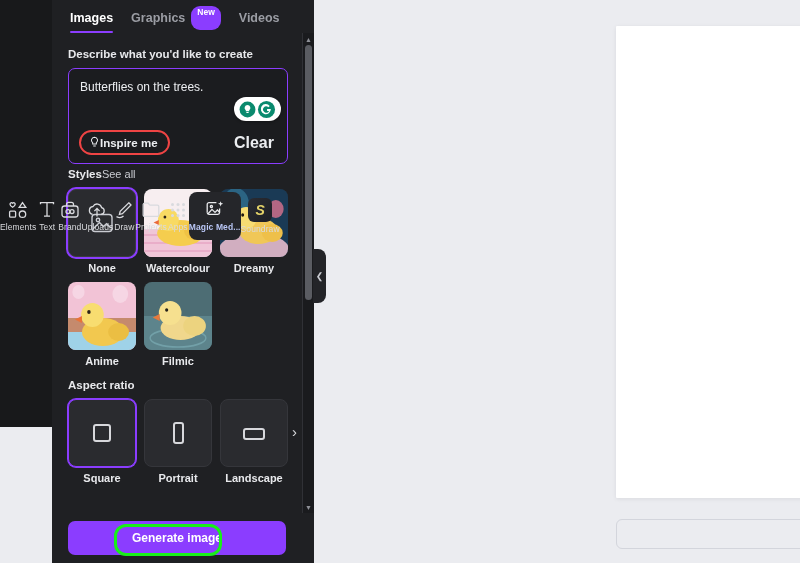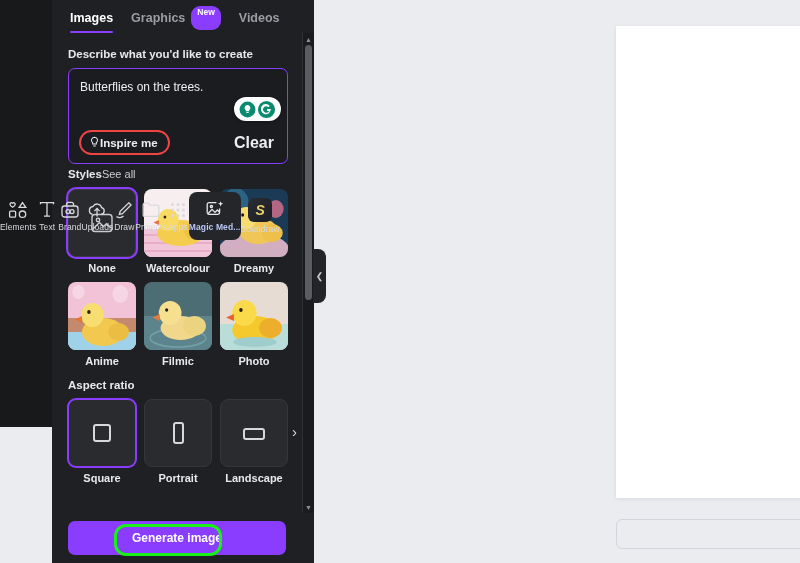--- a/index.html
+++ b/index.html
@@ -510,35 +510,20 @@
               <ellipse cx="42" cy="46" rx="23" ry="12" fill="#f0d78c"></ellipse>
               <ellipse cx="30" cy="31" rx="13" ry="12" fill="#f6e08f"></ellipse>
               <circle cx="26" cy="28" r="1.8" fill="#23201a"></circle>
               <path d="M18 32l-8 3.5 8 3.5z" fill="#e8793c"></path>
               <ellipse cx="58" cy="44" rx="13" ry="10" fill="#ecd37f"></ellipse>
             </svg>
           </div>
           <div class="style-lbl">Filmic</div>
         </div>
 
-        <div class="style-cell">
-          <div class="thumb">
-            <svg width="100%" height="100%" viewBox="0 0 78 68" preserveAspectRatio="none">
-              <rect width="78" height="68" fill="#e6dcd4"></rect>
-              <rect y="42" width="78" height="26" fill="#b9ddd9"></rect>
-              <ellipse cx="40" cy="48" rx="26" ry="14" fill="#f5c82b"></ellipse>
-              <ellipse cx="28" cy="31" rx="14" ry="13" fill="#fada4a"></ellipse>
-              <circle cx="24" cy="28" r="2" fill="#221d12"></circle>
-              <path d="M16 32l-9 3.5 9 3.5z" fill="#e8622b"></path>
-              <ellipse cx="58" cy="46" rx="13" ry="10" fill="#ecae2b"></ellipse>
-              <ellipse cx="40" cy="60" rx="25" ry="5" fill="#9fcdcb"></ellipse>
-            </svg>
-          </div>
-          <div class="style-lbl">Photo</div>
-        </div>
       </div>
 
       <div class="sec-title" style="margin-top:12px">Aspect ratio</div>
 
       <div class="ar-wrap">
         <div class="ar-row">
 
           <div class="ar-cell">
             <div class="ar-box sel">
               <span>

